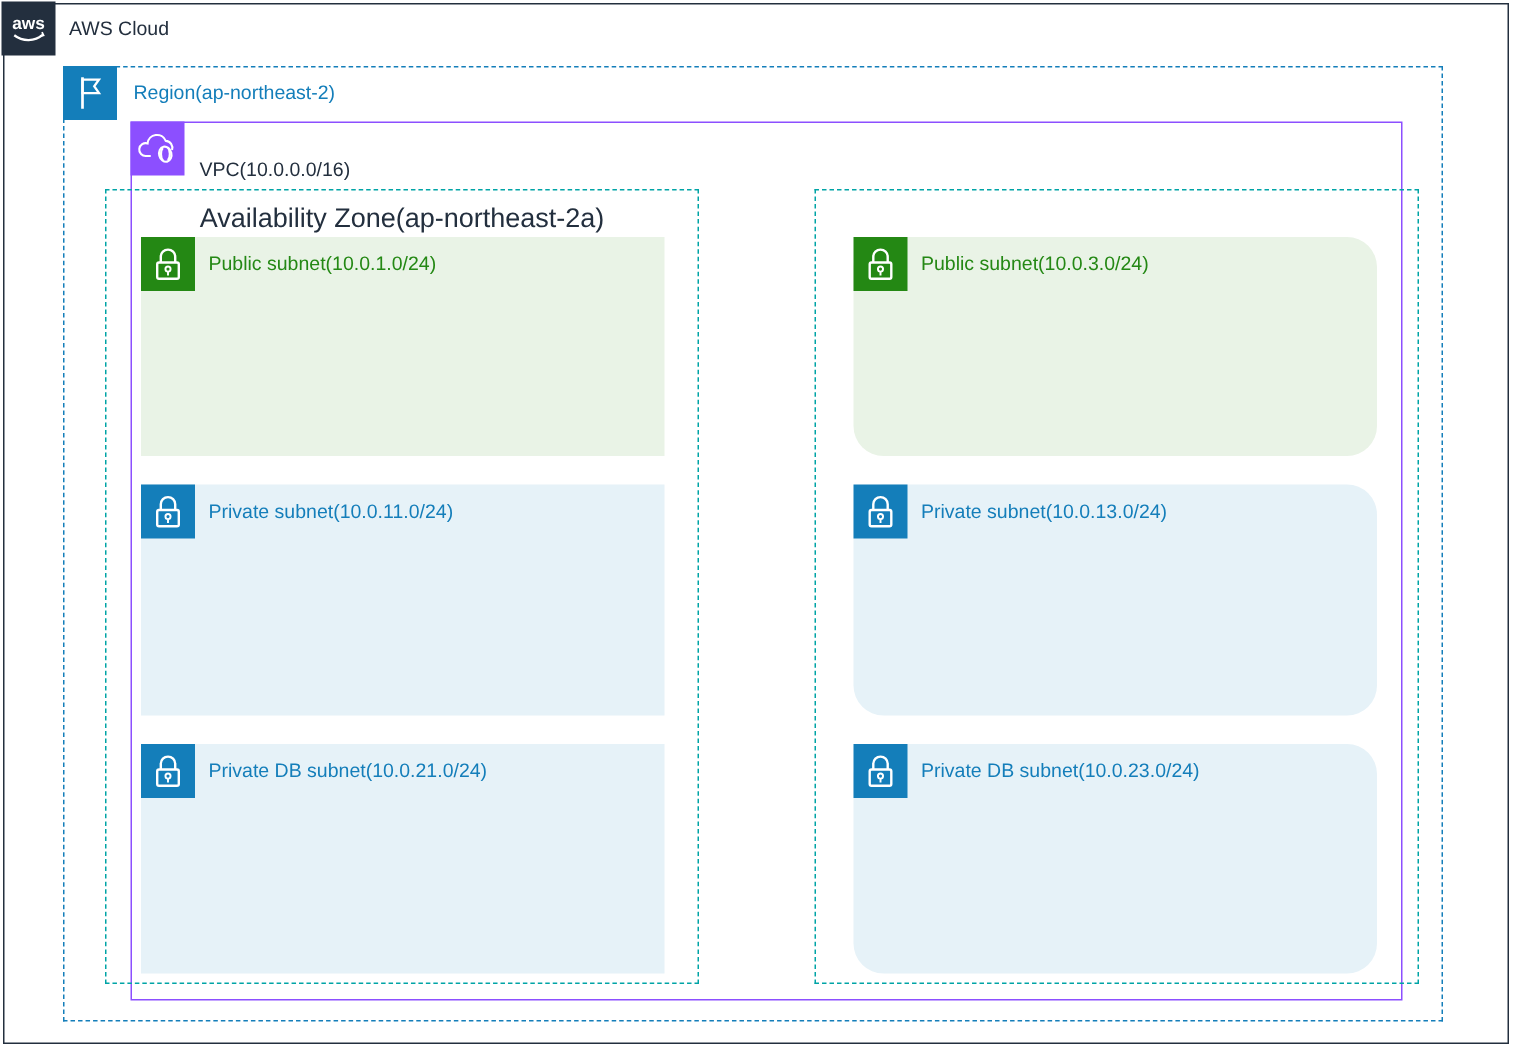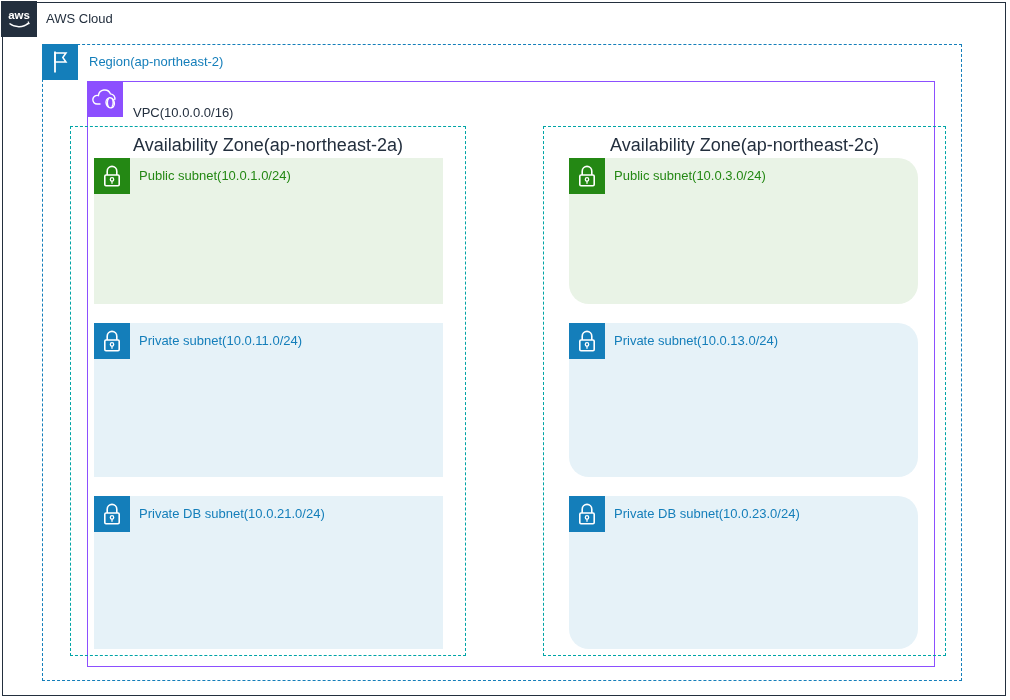--- a/index.html
+++ b/index.html
@@ -134,21 +134,20 @@
                 <rect x="10.8" y="17" width="14.4" height="10.8" rx="1.2" stroke-width="1.6"></rect>
                 <circle cx="18" cy="21.4" r="1.7" stroke-width="1.3"></circle>
                 <path d="M18 23.1v2.6" stroke-width="1.3"></path>
               </svg>
             </div>
             <div class="subnet-label">Private DB subnet(10.0.21.0/24)</div>
           </div>
         </div>
 
         <div class="box az az-c">
-          <div class="az-label">Availability Zone(ap-northeast-2c)</div>
 
           <div class="subnet sn-1 sn-public">
             <div class="subnet-icon icon-public">
               <svg class="icon-svg" viewBox="0 0 36 36" fill="none" stroke="#ffffff">
                 <path d="M13.2 17v-3.8a4.8 4.8 0 0 1 9.6 0V17" stroke-width="1.6"></path>
                 <rect x="10.8" y="17" width="14.4" height="10.8" rx="1.2" stroke-width="1.6"></rect>
                 <circle cx="18" cy="21.4" r="1.7" stroke-width="1.3"></circle>
                 <path d="M18 23.1v2.6" stroke-width="1.3"></path>
               </svg>
             </div>

